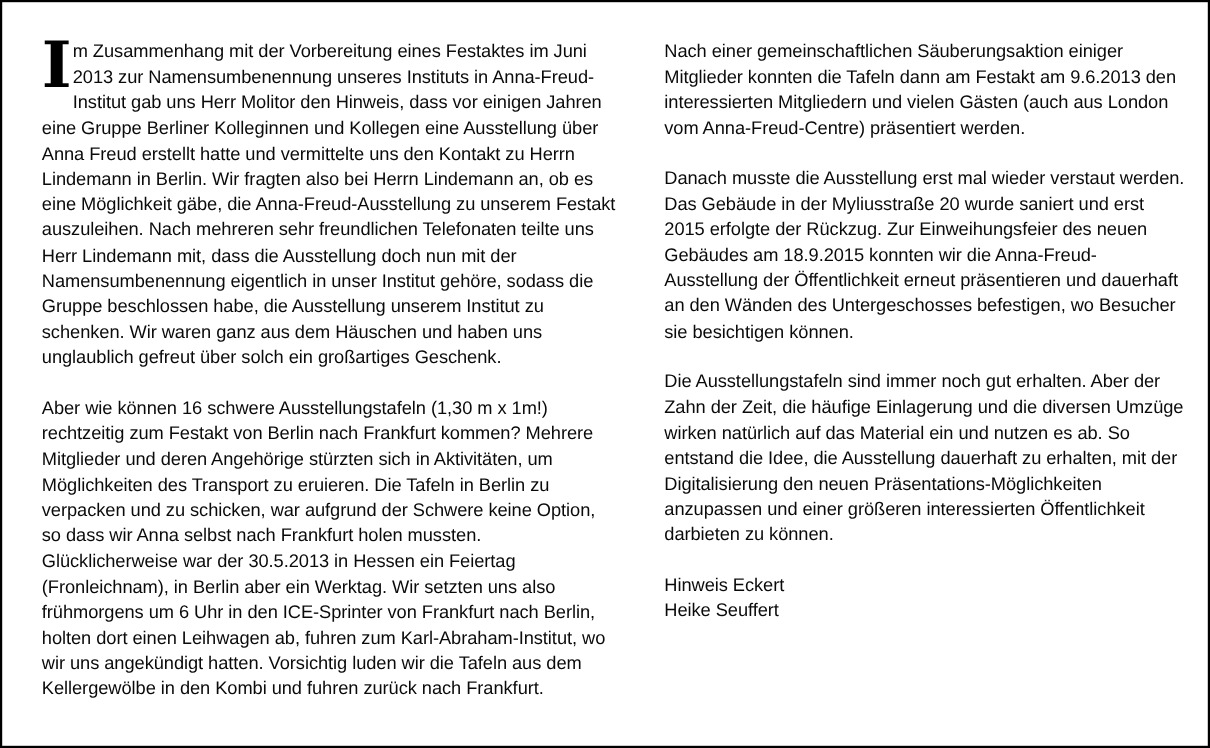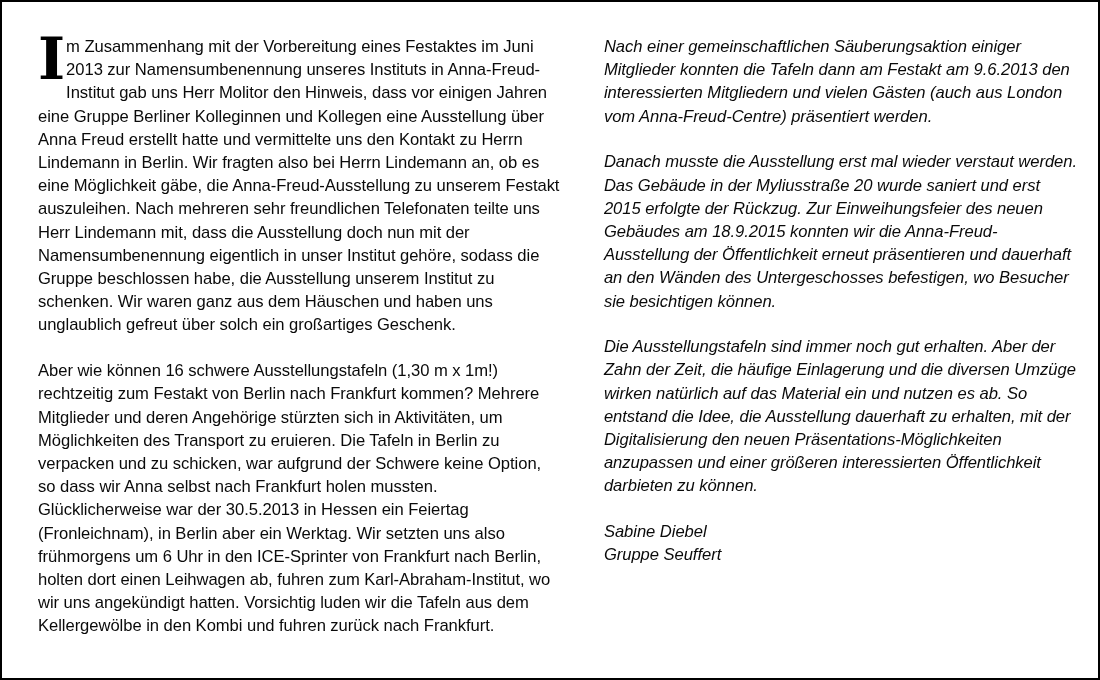--- a/index.html
+++ b/index.html
@@ -27,21 +27,21 @@
     right: 20px;
     bottom: 4px;
     display: flex;
     flex-direction: row;
     gap: 41px;
   }
   .column {
     box-sizing: border-box;
   }
   .column.left  { width: 527px; }
-  .column.right { width: 476px; font-style: italic; }
+  .column.right { width: 476px; }
 
   p.para {
     margin: 0 0 22.5px 0;
     font-size: 16.6px;
     line-height: 23.2px;
     color: #0a0a0a;
     letter-spacing: -0.05px;
     text-align: left;
     word-spacing: 0px;
   }
@@ -90,21 +90,21 @@
     <div class="column right">
 
       <p class="para">Nach einer gemeinschaftlichen Säuberungsaktion einiger Mitglieder konnten die Tafeln dann am Festakt am 9.6.2013 den interessierten Mitgliedern und vielen Gästen (auch aus London vom Anna-Freud-Centre) präsentiert werden.</p>
 
       <p class="para">Danach musste die Ausstellung erst mal wieder verstaut werden. Das Gebäude in der Myliusstraße 20 wurde saniert und erst 2015 erfolgte der Rückzug. Zur Einweihungsfeier des neuen Gebäudes am 18.9.2015 konnten wir die Anna-Freud-Ausstellung der Öffentlichkeit erneut präsentieren und dauerhaft an den Wänden des Untergeschosses befestigen, wo Besucher sie besichtigen können.</p>
 
       <p class="para">Die Ausstellungstafeln sind immer noch gut erhalten. Aber der Zahn der Zeit, die häufige Einlagerung und die diversen Umzüge wirken natürlich auf das Material ein und nutzen es ab. So entstand die Idee, die Ausstellung dauerhaft zu erhalten, mit der Digitalisierung den neuen Präsentations-Möglichkeiten anzupassen und einer größeren interessierten Öffentlichkeit darbieten zu können.</p>
 
 
       <p class="para signature">
-        <span class="nowrap-line">Sabine Diebel</span>
-        <span class="nowrap-line">Gruppe Seuffert</span>
+        <span class="nowrap-line">Hinweis Eckert</span>
+        <span class="nowrap-line">Heike Seuffert</span>
       </p>
 
     </div>
 
   </div>
 
 </div>
 
 </body></html>

